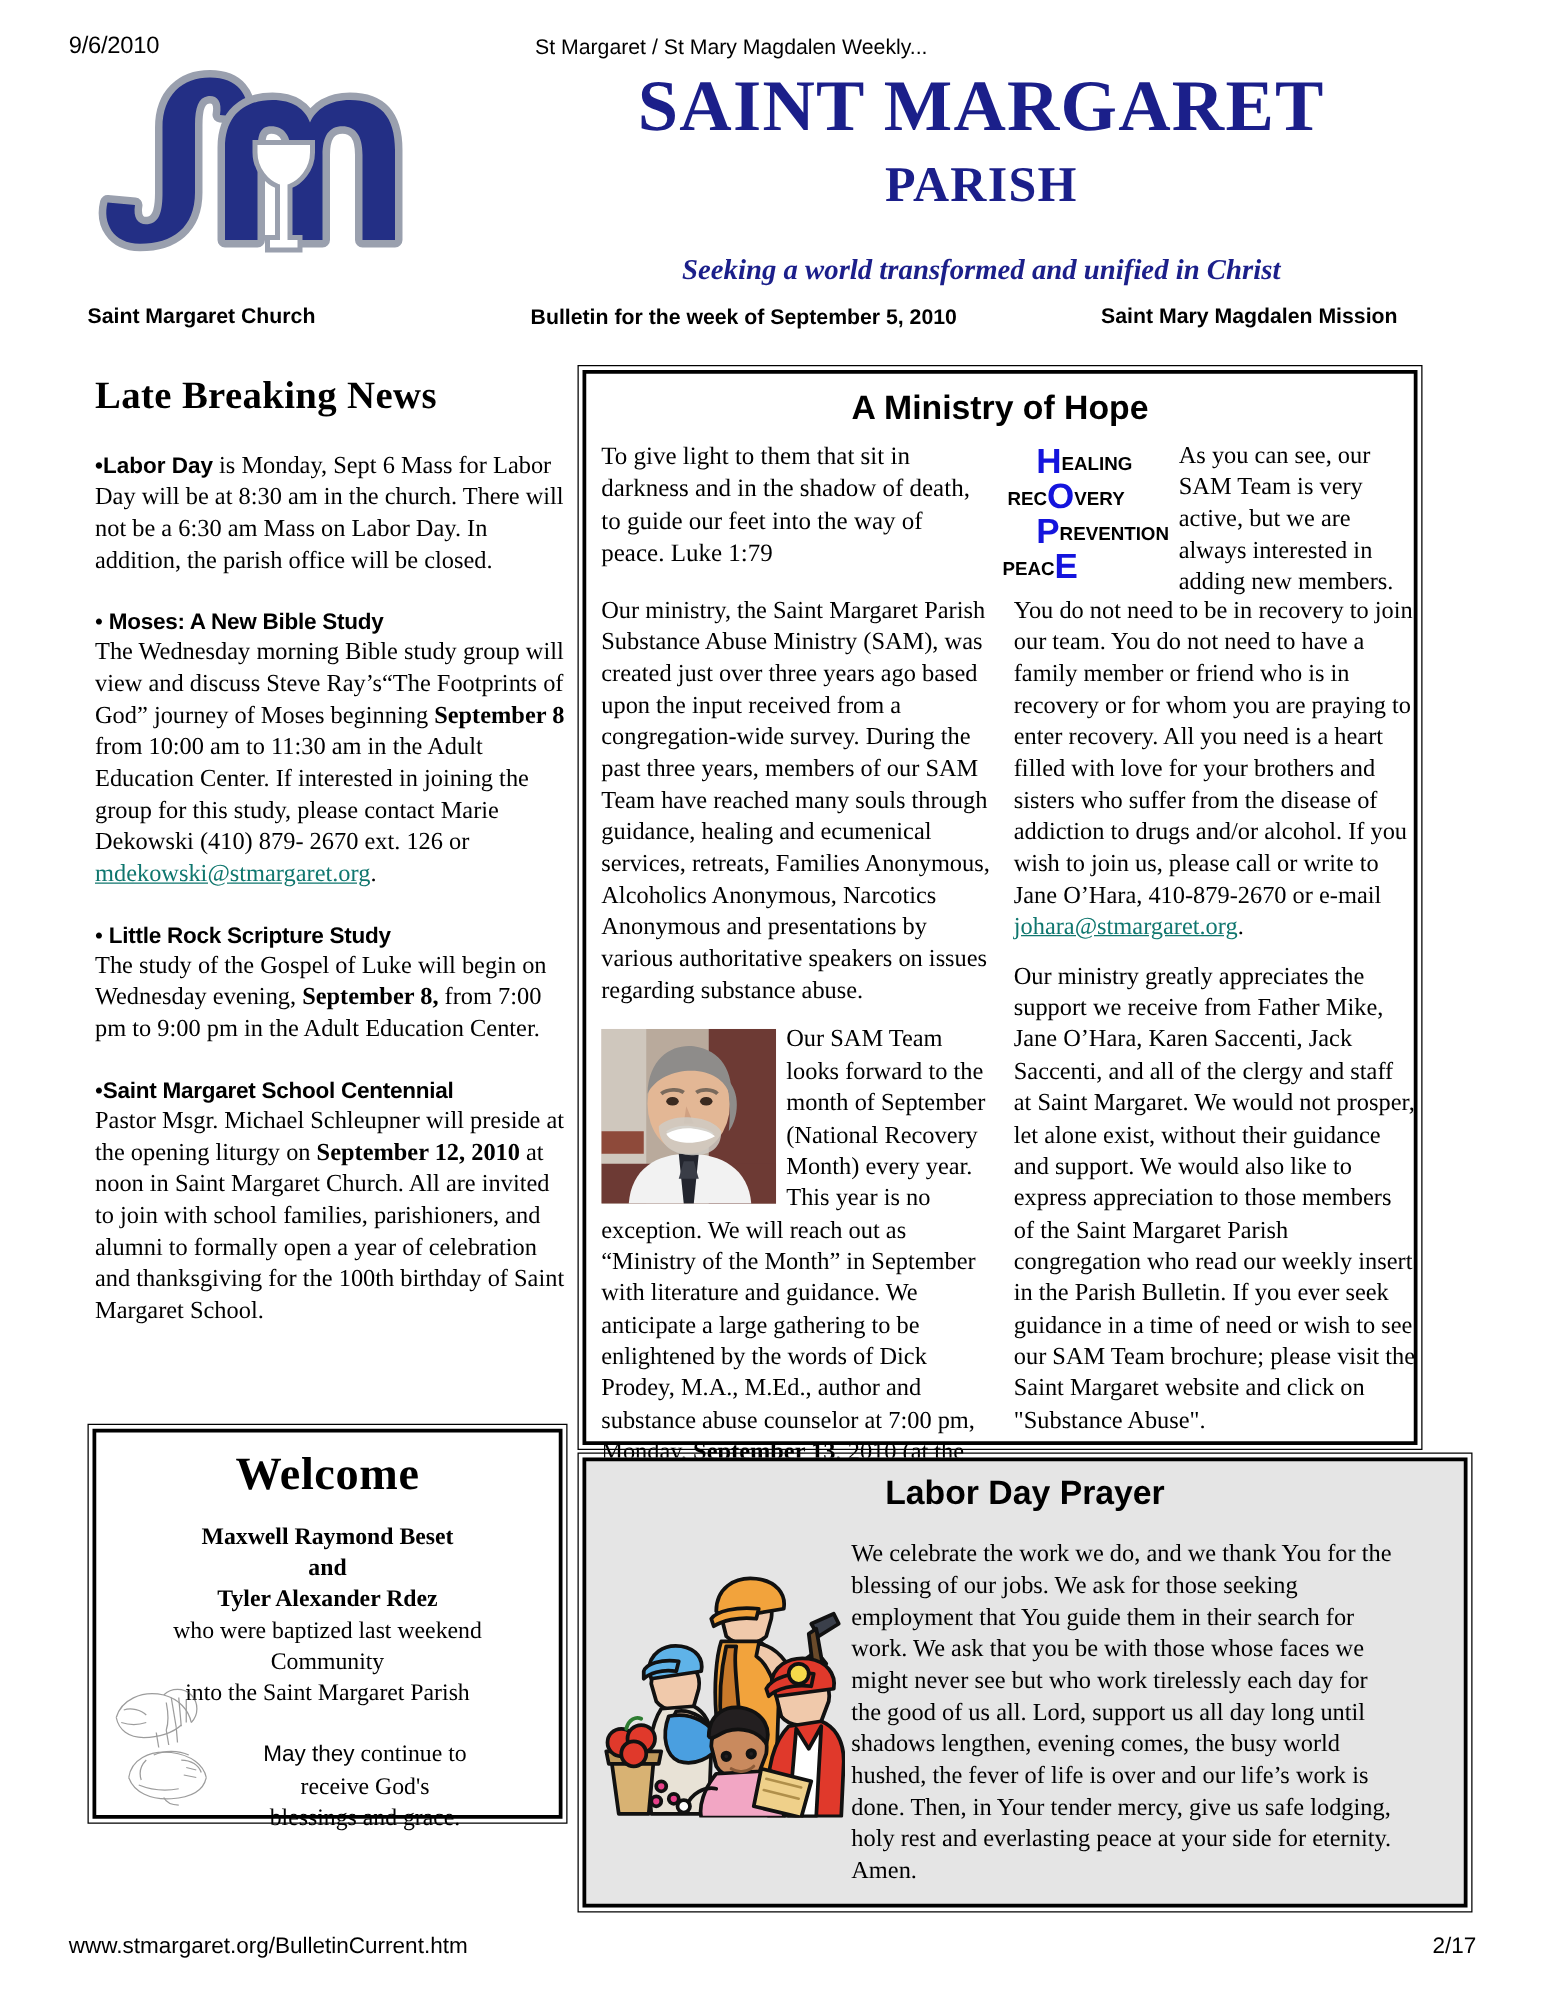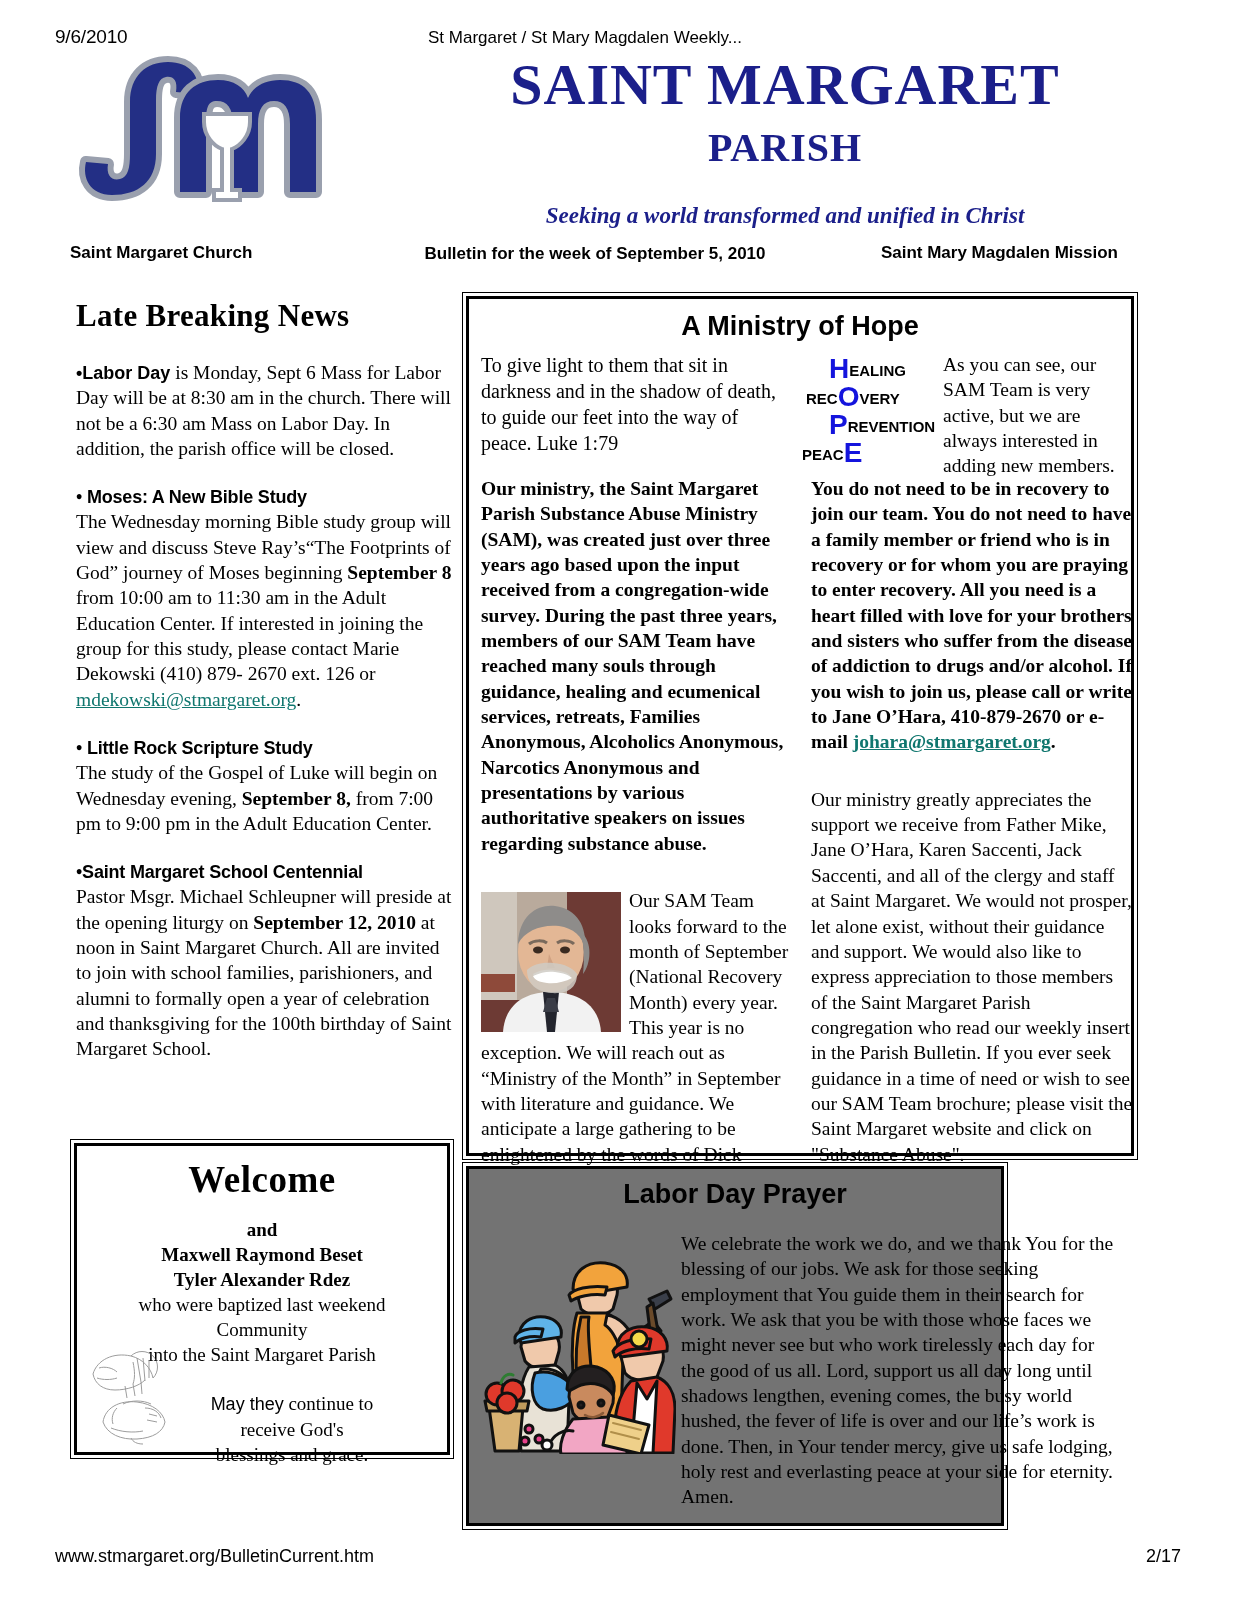--- a/index.html
+++ b/index.html
@@ -200,21 +200,21 @@
     font-family: "Liberation Serif", serif;
     font-size: 19.5px; line-height: 1.30;
   }
   .photo {
     float: left;
     width: 140px; height: 140px;
     margin: 4px 8px 2px 0;
     overflow: hidden;
   }
   .photo svg { display:block; width:140px; height:140px; }
-  .para { margin: 0 0 32px 0; font-weight: bold; }
+  .para { margin: 0 0 14px 0; }
   .para-tight { margin: 0; }
 
   
   .box-welcome {
     position: absolute;
     left: 74px; top: 1143px;
     width: 376px; height: 312px;
     border: 3px solid #000;
     outline: 1px solid #000;
     outline-offset: 3px;
@@ -257,25 +257,25 @@
     position: absolute; left: 10px; bottom: 6px;
     width: 110px; height: 108px;
     opacity: 0.58;
   }
   .hands svg { display:block; width:110px; height:108px; }
 
   
   .box-prayer {
     position: absolute;
     left: 466px; top: 1166px;
-    width: 538px; height: 360px;
+    width: 708px; height: 360px;
     border: 3px solid #000;
     outline: 1px solid #000;
     outline-offset: 3px;
-    background: #737373;
+    background: #e5e5e5;
     box-sizing: border-box;
   }
   .prayer-title {
     font-family: "Liberation Sans", sans-serif;
     font-weight: bold;
     font-size: 27px;
     text-align: center;
     padding-top: 10px;
   }
   .prayer-body {
@@ -430,22 +430,22 @@
         </p>
         <p class="para-tight">Our ministry greatly appreciates the support we receive from Father Mike, Jane O’Hara, Karen Saccenti, Jack Saccenti, and all of the clergy and staff at Saint Margaret. We would not prosper, let alone exist, without their guidance and support. We would also like to express appreciation to those members of the Saint Margaret Parish congregation who read our weekly insert in the Parish Bulletin. If you ever seek guidance in a time of need or wish to see our SAM Team brochure; please visit the Saint Margaret website and click on "Substance Abuse".</p>
       </div>
 
     </div>
   </div>
 
   <div class="box-welcome">
     <div class="welcome-title">Welcome</div>
     <div class="welcome-names">
+      <div>Maxwell Raymond Beset</div>
       <div>and</div>
-      <div>Maxwell Raymond Beset</div>
       <div>Tyler Alexander Rdez</div>
     </div>
     <div class="welcome-text">
       <div>who were baptized last weekend</div>
       <div>Community</div>
       <div>into the Saint Margaret Parish</div>
     </div>
     <div class="welcome-bless">
       <div><span class="sans">May they</span><span> continue to</span></div>
       <div>receive God's</div>

